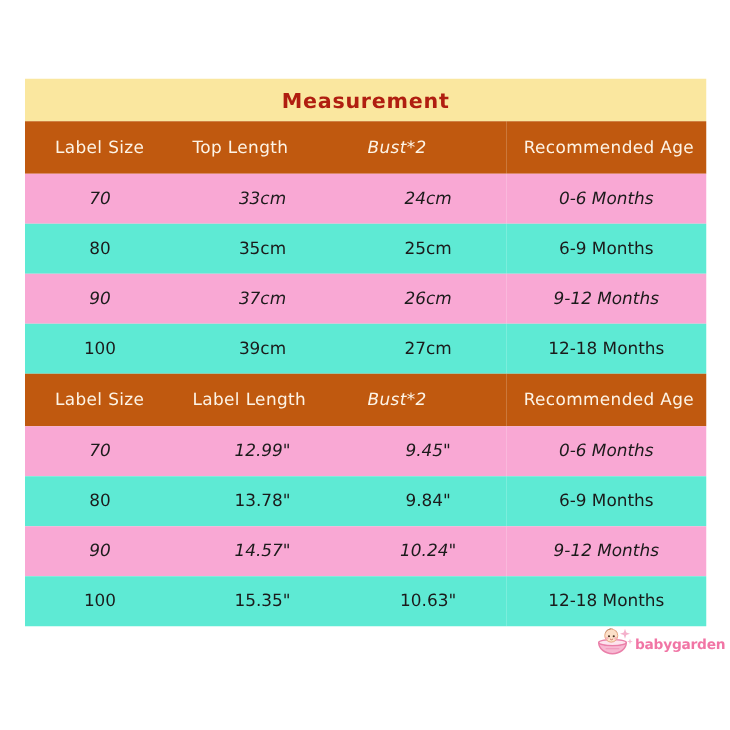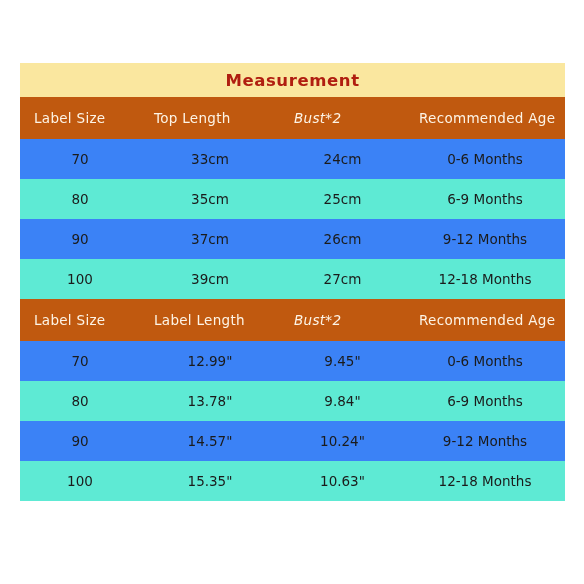--- a/index.html
+++ b/index.html
@@ -59,33 +59,33 @@
   
   .header-row td {
     height: 42px;
     background: #c0590f;
     color: #fdf4e6;
     font-size: 13.5px;
     font-weight: normal;
     letter-spacing: 0.3px;
     text-align: left;
   }
-  .header-row td.col-size    { padding-left: 14px; margin-left: 43px; }
+  .header-row td.col-size    { padding-left: 24px; margin-left: 43px; }
   .header-row td.col-length  { padding-left: 14px; }
   .header-row td.col-bust    { padding-left: 14px; font-style: italic; }
   .header-row td.col-age     { padding-left: 14px; }
 
   
   .data-row td {
     height: 40px;
     font-size: 13.5px;
     color: #1b1b1b;
     text-align: center;
   }
-  .row-gray td { background: #3b82f6; }
+  .row-gray td { background: #f9a8d4; font-style: italic; }
   .row-blue td { background: #5eead4; }
 
   
   col.c-size   { width: 120px; }
   col.c-length { width: 140px; }
   col.c-bust   { width: 125px; }
   col.c-age    { width: 160px; }
 
   
   .watermark {
@@ -193,14 +193,40 @@
       <tr class="data-row row-blue">
         <td>100</td>
         <td>15.35"</td>
         <td>10.63"</td>
         <td>12-18 Months</td>
       </tr>
 
     </tbody>
   </table>
 
+  <div class="watermark">
+    <svg class="watermark-logo" width="30" height="28" viewBox="0 0 30 28">
+
+      <path d="M23 3 L24 6 L27 7 L24 8 L23 11 L22 8 L19 7 L22 6 Z" fill="#f3a8c6" opacity="0.9"></path>
+      <path d="M27 11 L27.6 12.6 L29.2 13.2 L27.6 13.8 L27 15.4 L26.4 13.8 L24.8 13.2 L26.4 12.6 Z" fill="#f3a8c6" opacity="0.8"></path>
+
+      <path d="M2 14 A11 9 0 0 0 24 14 Z" fill="#f7b9d2"></path>
+      <path d="M2 14 A11 9 0 0 0 24 14 Z" fill="none" stroke="#ea7fa9" stroke-width="1.2"></path>
+      <ellipse cx="13" cy="14" rx="11" ry="2.4" fill="#fde4ee" stroke="#ea7fa9" stroke-width="1"></ellipse>
+
+      <circle cx="12" cy="8.5" r="5.2" fill="#fbe0c8" stroke="#e8a882" stroke-width="0.8"></circle>
+
+      <path d="M7 7.2 A5.2 5.2 0 0 1 17 6.6 L16.4 5 A5.4 5.4 0 0 0 7.4 5.6 Z" fill="#8a5a33"></path>
+
+      <circle cx="10.2" cy="9" r="0.85" fill="#4a3222"></circle>
+      <circle cx="14" cy="9" r="0.85" fill="#4a3222"></circle>
+
+      <circle cx="8.6" cy="10.6" r="1.1" fill="#f7a8b8" opacity="0.75"></circle>
+      <circle cx="15.6" cy="10.6" r="1.1" fill="#f7a8b8" opacity="0.75"></circle>
+
+      <path d="M11.2 11.4 Q12.2 12.4 13.2 11.4" fill="none" stroke="#c4685a" stroke-width="0.7" stroke-linecap="round"></path>
+
+      <path d="M6 16.5 L20 16.5 M7.5 19 L18.5 19" stroke="#ea7fa9" stroke-width="0.7" opacity="0.7"></path>
+    </svg>
+    <span class="watermark-text">babygarden</span>
+  </div>
 
 </div>
 
 </body></html>

